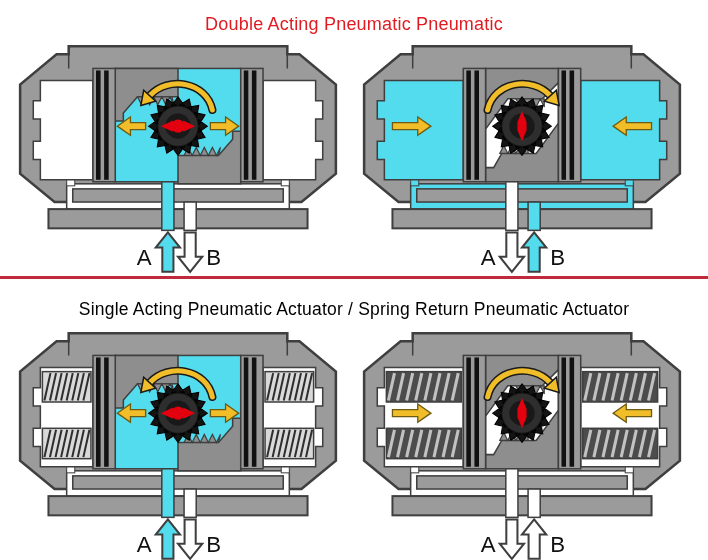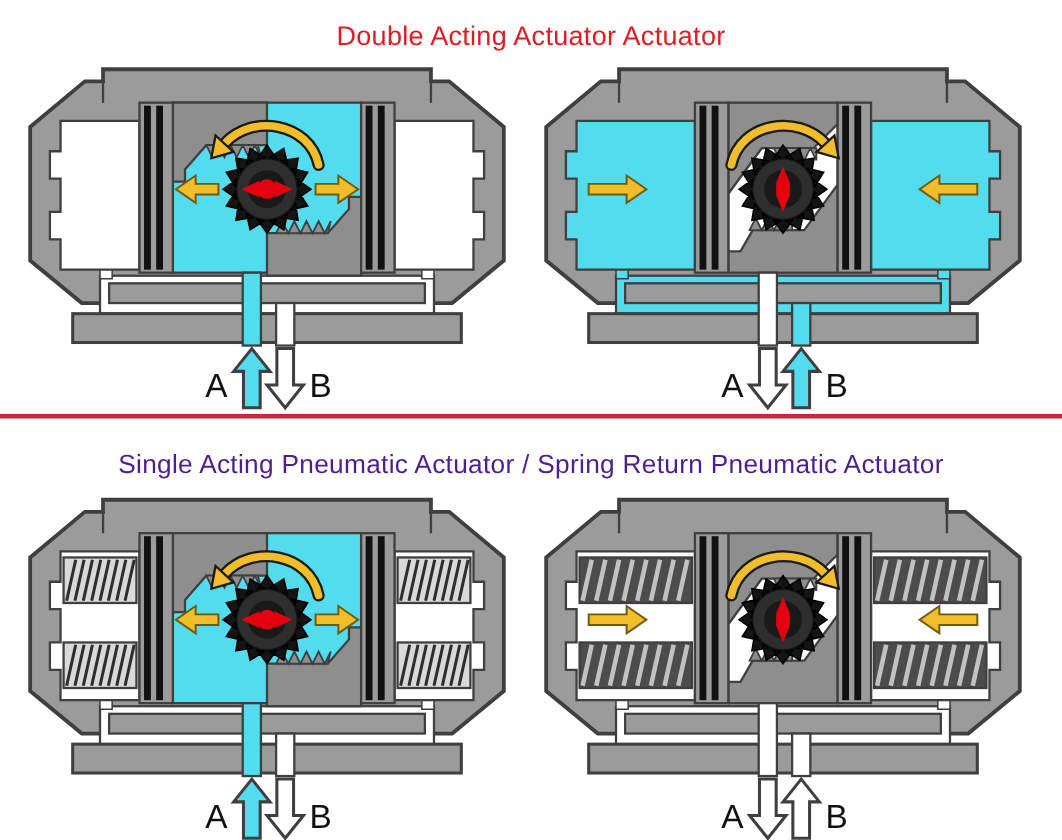--- a/index.html
+++ b/index.html
@@ -11,21 +11,21 @@
   .title-2{top:299px;font-size:17.5px;}
   .divider{position:absolute;left:0;top:276px;width:708px;height:3px;}
   .panel{position:absolute;width:336px;height:235px;}
   .panel svg{display:block;width:336px;height:235px;}
   svg text{font-family:"Liberation Sans",sans-serif;}
 </style>
 </head>
 <body>
 
 <div class="page" style="background: rgb(255, 255, 255);">
-  <div class="section-title title-1" style="color: rgb(225, 27, 34);">Double Acting Actuator Actuator</div>
+  <div class="section-title title-1" style="color: rgb(225, 27, 34);">Double Acting Pneumatic Pneumatic</div>
 
   <div class="panel" style="left:10px;top:40px">
       <svg viewBox="0 0 332 232" xmlns="http://www.w3.org/2000/svg">
         <path d="M 58 6 L 274 6 L 274 14 L 286 14 L 322 44 L 322 132 L 288 160 L 44 160 L 10 132 L 10 44 L 46 14 L 58 14 Z" fill="#9B9B9B" stroke="#3F3F3F" stroke-width="2.5"></path>
         <path d="M 58 14 V 28 M 274 14 V 28" stroke="#3F3F3F" stroke-width="1.5" fill="none"></path>
         <rect x="56" y="142" width="220" height="25" fill="#FFFFFF" stroke="#3F3F3F" stroke-width="1.5"></rect>
         <rect x="62" y="147" width="208" height="13" fill="#9B9B9B" stroke="#3F3F3F" stroke-width="1.5"></rect>
         <rect x="56" y="131" width="8" height="13" fill="#FFFFFF" stroke="#3F3F3F" stroke-width="1"></rect>
         <rect x="268" y="131" width="8" height="13" fill="#FFFFFF" stroke="#3F3F3F" stroke-width="1"></rect>
         <rect x="38" y="167" width="256" height="19" fill="#9B9B9B" stroke="#3F3F3F" stroke-width="2"></rect>
@@ -113,21 +113,21 @@
         </g>
         <path d="M 156 229 L 168 214 L 161.5 214 L 161.5 190 L 150.5 190 L 150.5 214 L 144 214 Z" fill="#FFFFFF" stroke="#3F3F3F" stroke-width="2"></path>
         <path d="M 178 190 L 190 205 L 183.5 205 L 183.5 229 L 172.5 229 L 172.5 205 L 166 205 Z" fill="#53DCEE" stroke="#3F3F3F" stroke-width="2"></path>
         <text x="140" y="222" text-anchor="end" font-size="22" fill="#111111">A</text>
         <text x="194" y="222" text-anchor="start" font-size="22" fill="#111111">B</text>
       </svg>
     </div>
 
   <div class="divider" style="background: rgb(192, 43, 59);"></div>
 
-  <div class="section-title title-2" style="color: #4c1d95;">Single Acting Pneumatic Actuator / Spring Return Pneumatic Actuator</div>
+  <div class="section-title title-2" style="color: #000000;">Single Acting Pneumatic Actuator / Spring Return Pneumatic Actuator</div>
 
   <div class="panel" style="left:10px;top:327px">
       <svg viewBox="0 0 332 232" xmlns="http://www.w3.org/2000/svg">
         <path d="M 58 6 L 274 6 L 274 14 L 286 14 L 322 44 L 322 132 L 288 160 L 44 160 L 10 132 L 10 44 L 46 14 L 58 14 Z" fill="#9B9B9B" stroke="#3F3F3F" stroke-width="2.5"></path>
         <path d="M 58 14 V 28 M 274 14 V 28" stroke="#3F3F3F" stroke-width="1.5" fill="none"></path>
         <rect x="56" y="142" width="220" height="25" fill="#FFFFFF" stroke="#3F3F3F" stroke-width="1.5"></rect>
         <rect x="62" y="147" width="208" height="13" fill="#9B9B9B" stroke="#3F3F3F" stroke-width="1.5"></rect>
         <rect x="56" y="131" width="8" height="13" fill="#FFFFFF" stroke="#3F3F3F" stroke-width="1"></rect>
         <rect x="268" y="131" width="8" height="13" fill="#FFFFFF" stroke="#3F3F3F" stroke-width="1"></rect>
         <rect x="38" y="167" width="256" height="19" fill="#9B9B9B" stroke="#3F3F3F" stroke-width="2"></rect>

